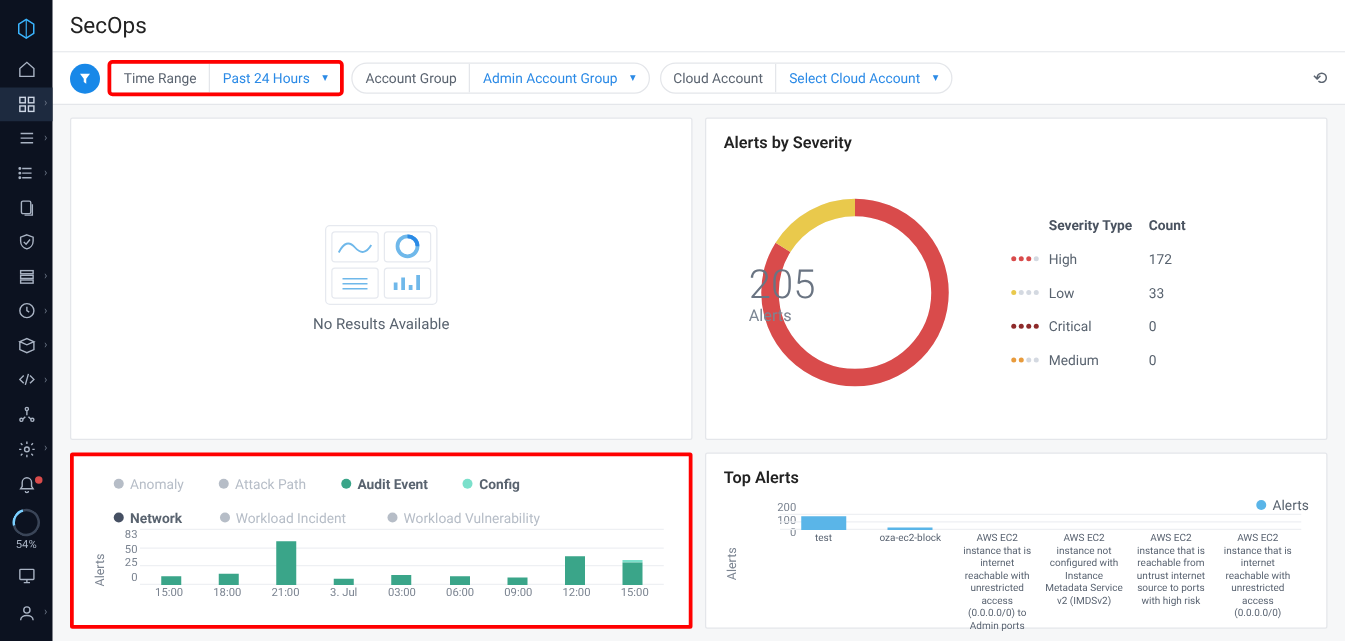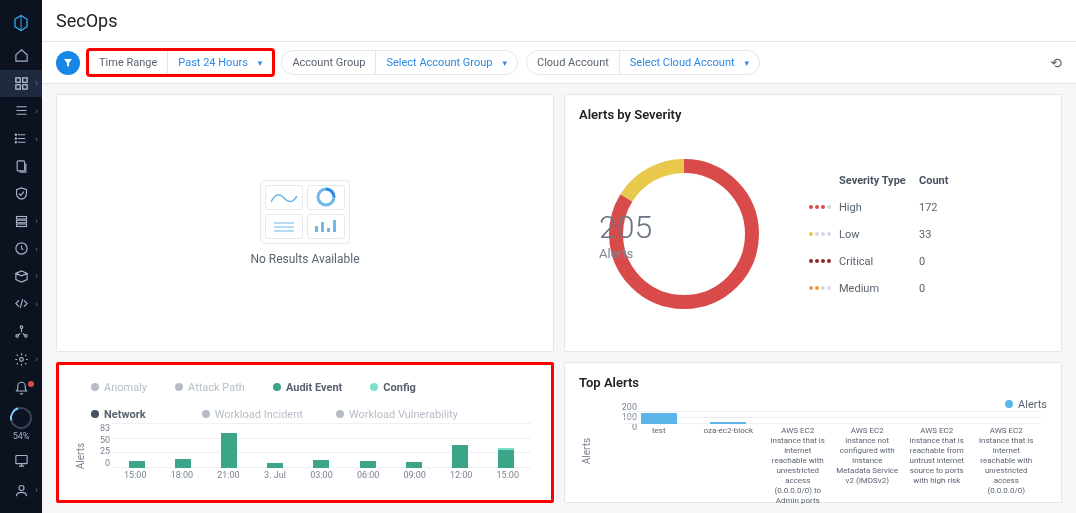--- a/index.html
+++ b/index.html
@@ -223,21 +223,21 @@
     </div>
     <div class="pill hl">
       <span class="seg">Time Range</span>
       <span class="divider"></span>
       <span class="seg blue">Past 24 Hours</span>
       <span class="caret">▾</span>
     </div>
     <div class="pill">
       <span class="seg">Account Group</span>
       <span class="divider"></span>
-      <span class="seg blue">Select Account Group</span>
+      <span class="seg blue">Admin Account Group</span>
       <span class="caret">▾</span>
     </div>
     <div class="pill">
       <span class="seg">Cloud Account</span>
       <span class="divider"></span>
       <span class="seg blue">Select Cloud Account</span>
       <span class="caret">▾</span>
     </div>
     <span class="reset">⟲</span>
   </div>
@@ -348,21 +348,21 @@
             <span class="sw" style="background:#3aa589"></span>
             <b>Audit Event</b>
           </span>
         <span class="lg">
             <span class="sw" style="background:#7be0cb"></span>
             <b>Config</b>
           </span>
         <span class="lg" style="width:100%">
             <span class="sw" style="background:#465063"></span>
             <b>Network</b>
-          <span class="lg dim" style="margin-left:51px">
+          <span class="lg dim" style="margin-left:25px">
               <span class="sw"></span>
               <span>Workload Incident</span>
             </span>
           <span class="lg dim" style="margin-left:28px">
               <span class="sw"></span>
               <span>Workload Vulnerability</span>
             </span>
         </span>
       </div>
       <div class="chart">

